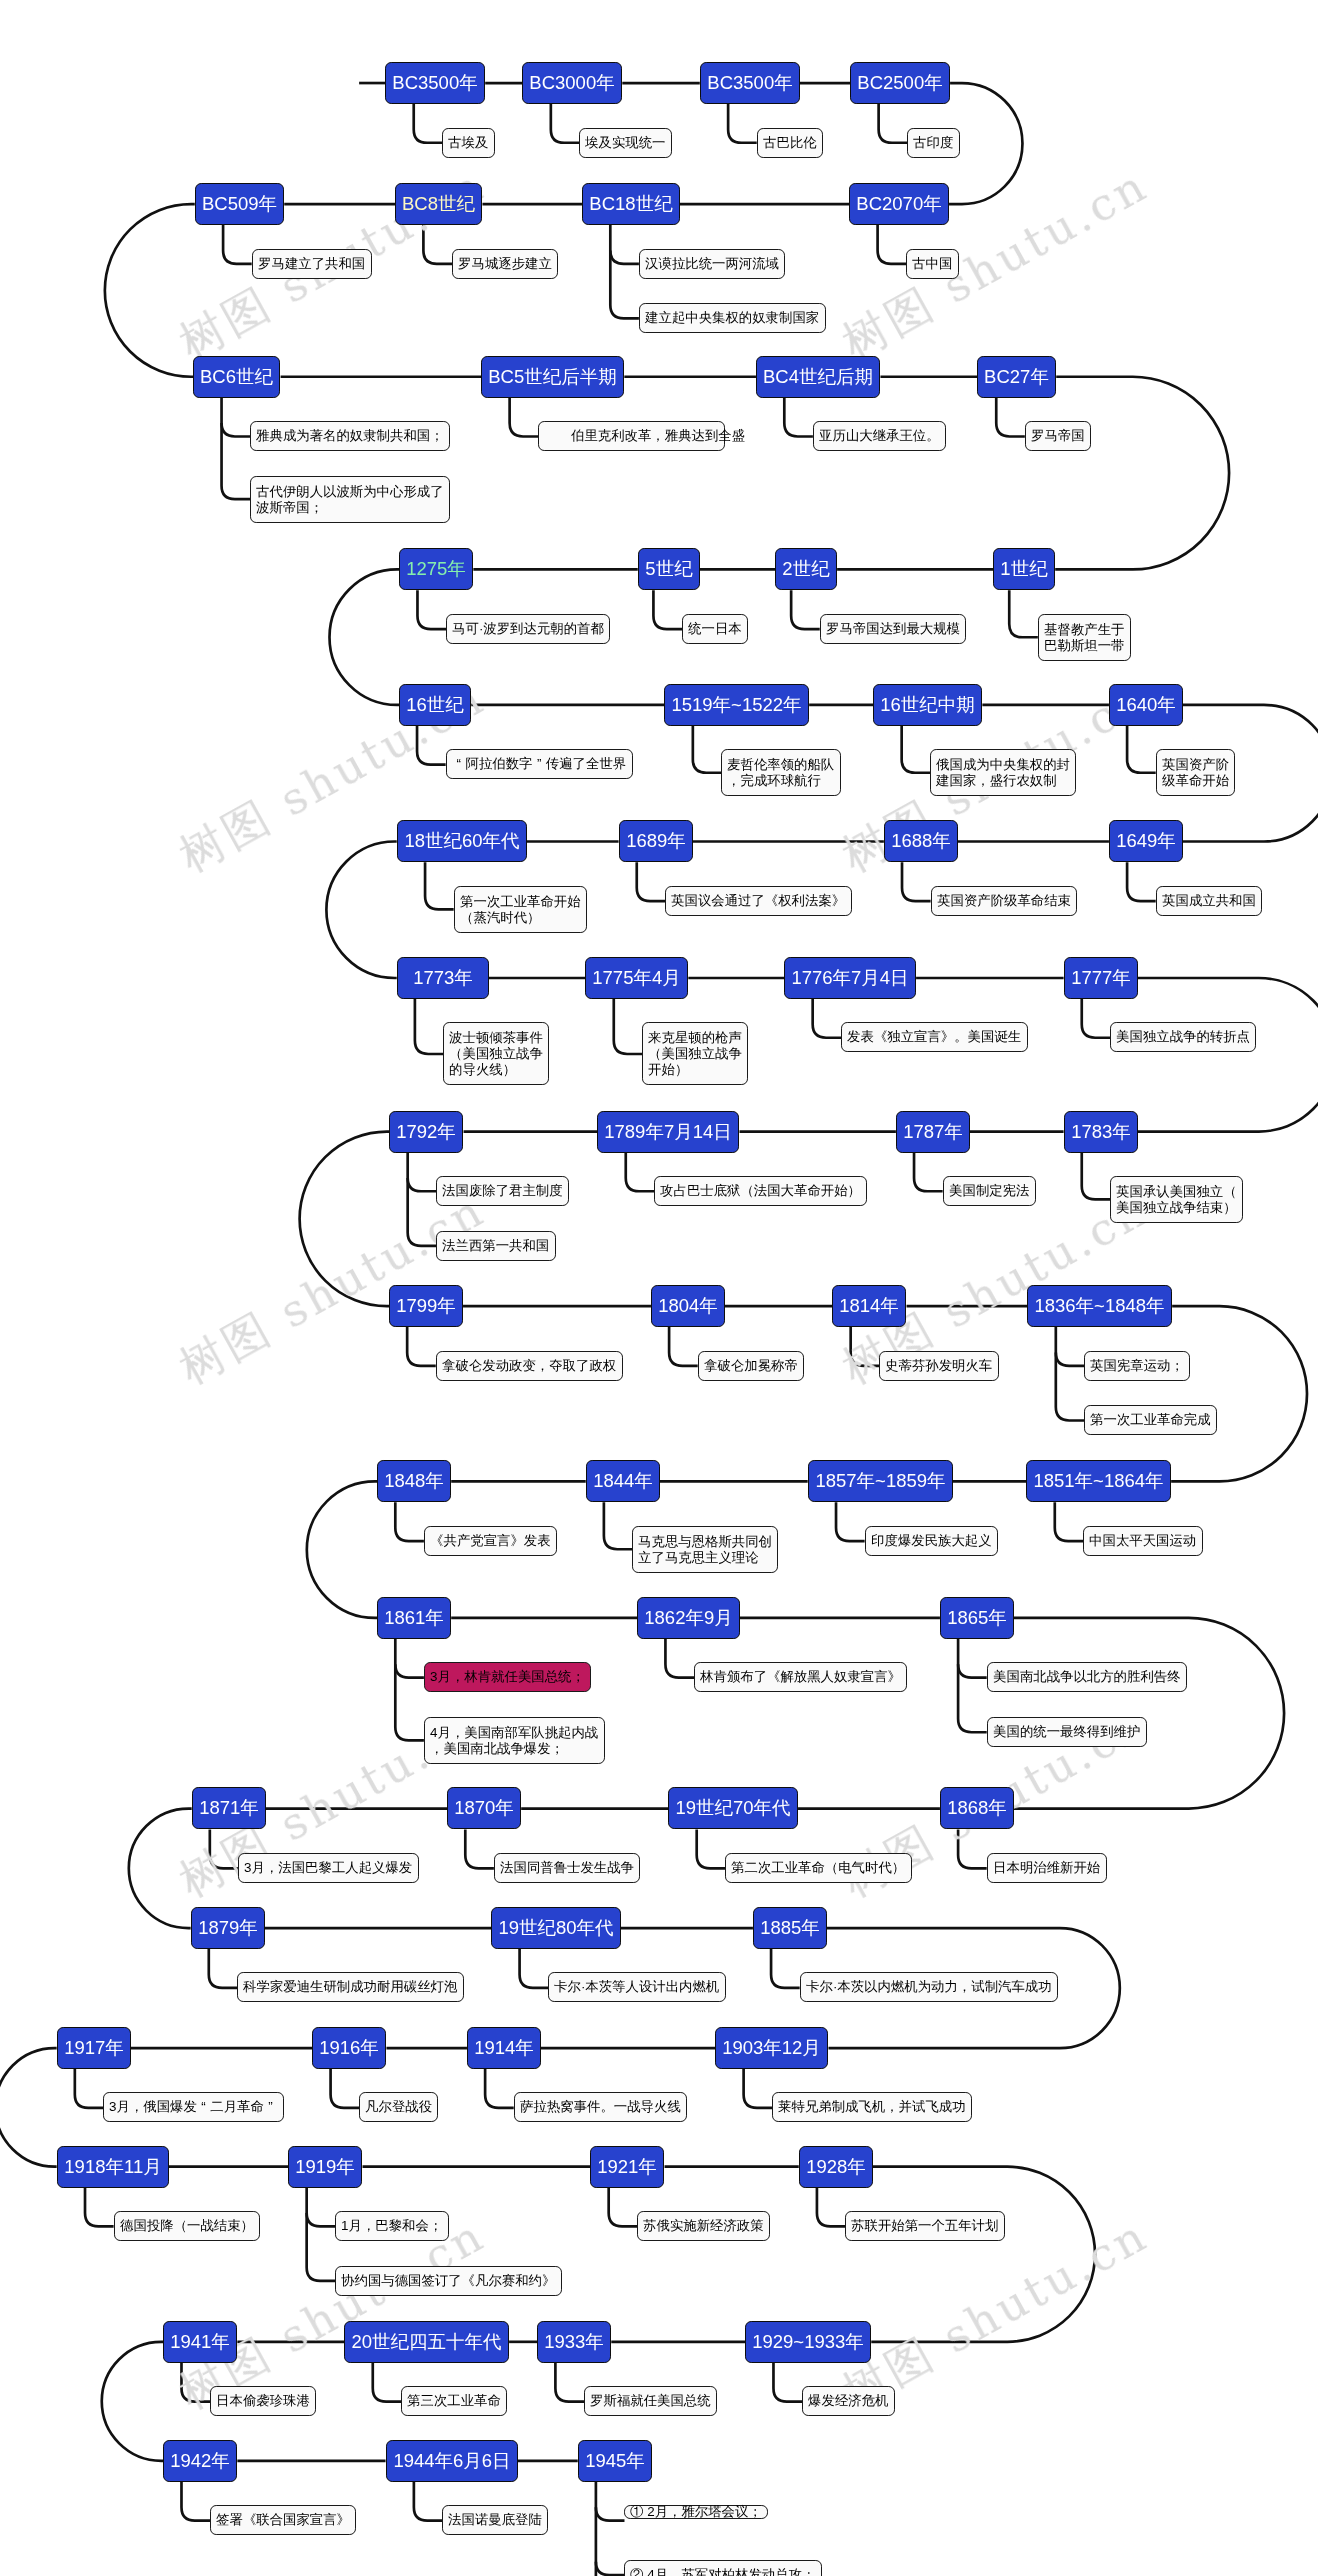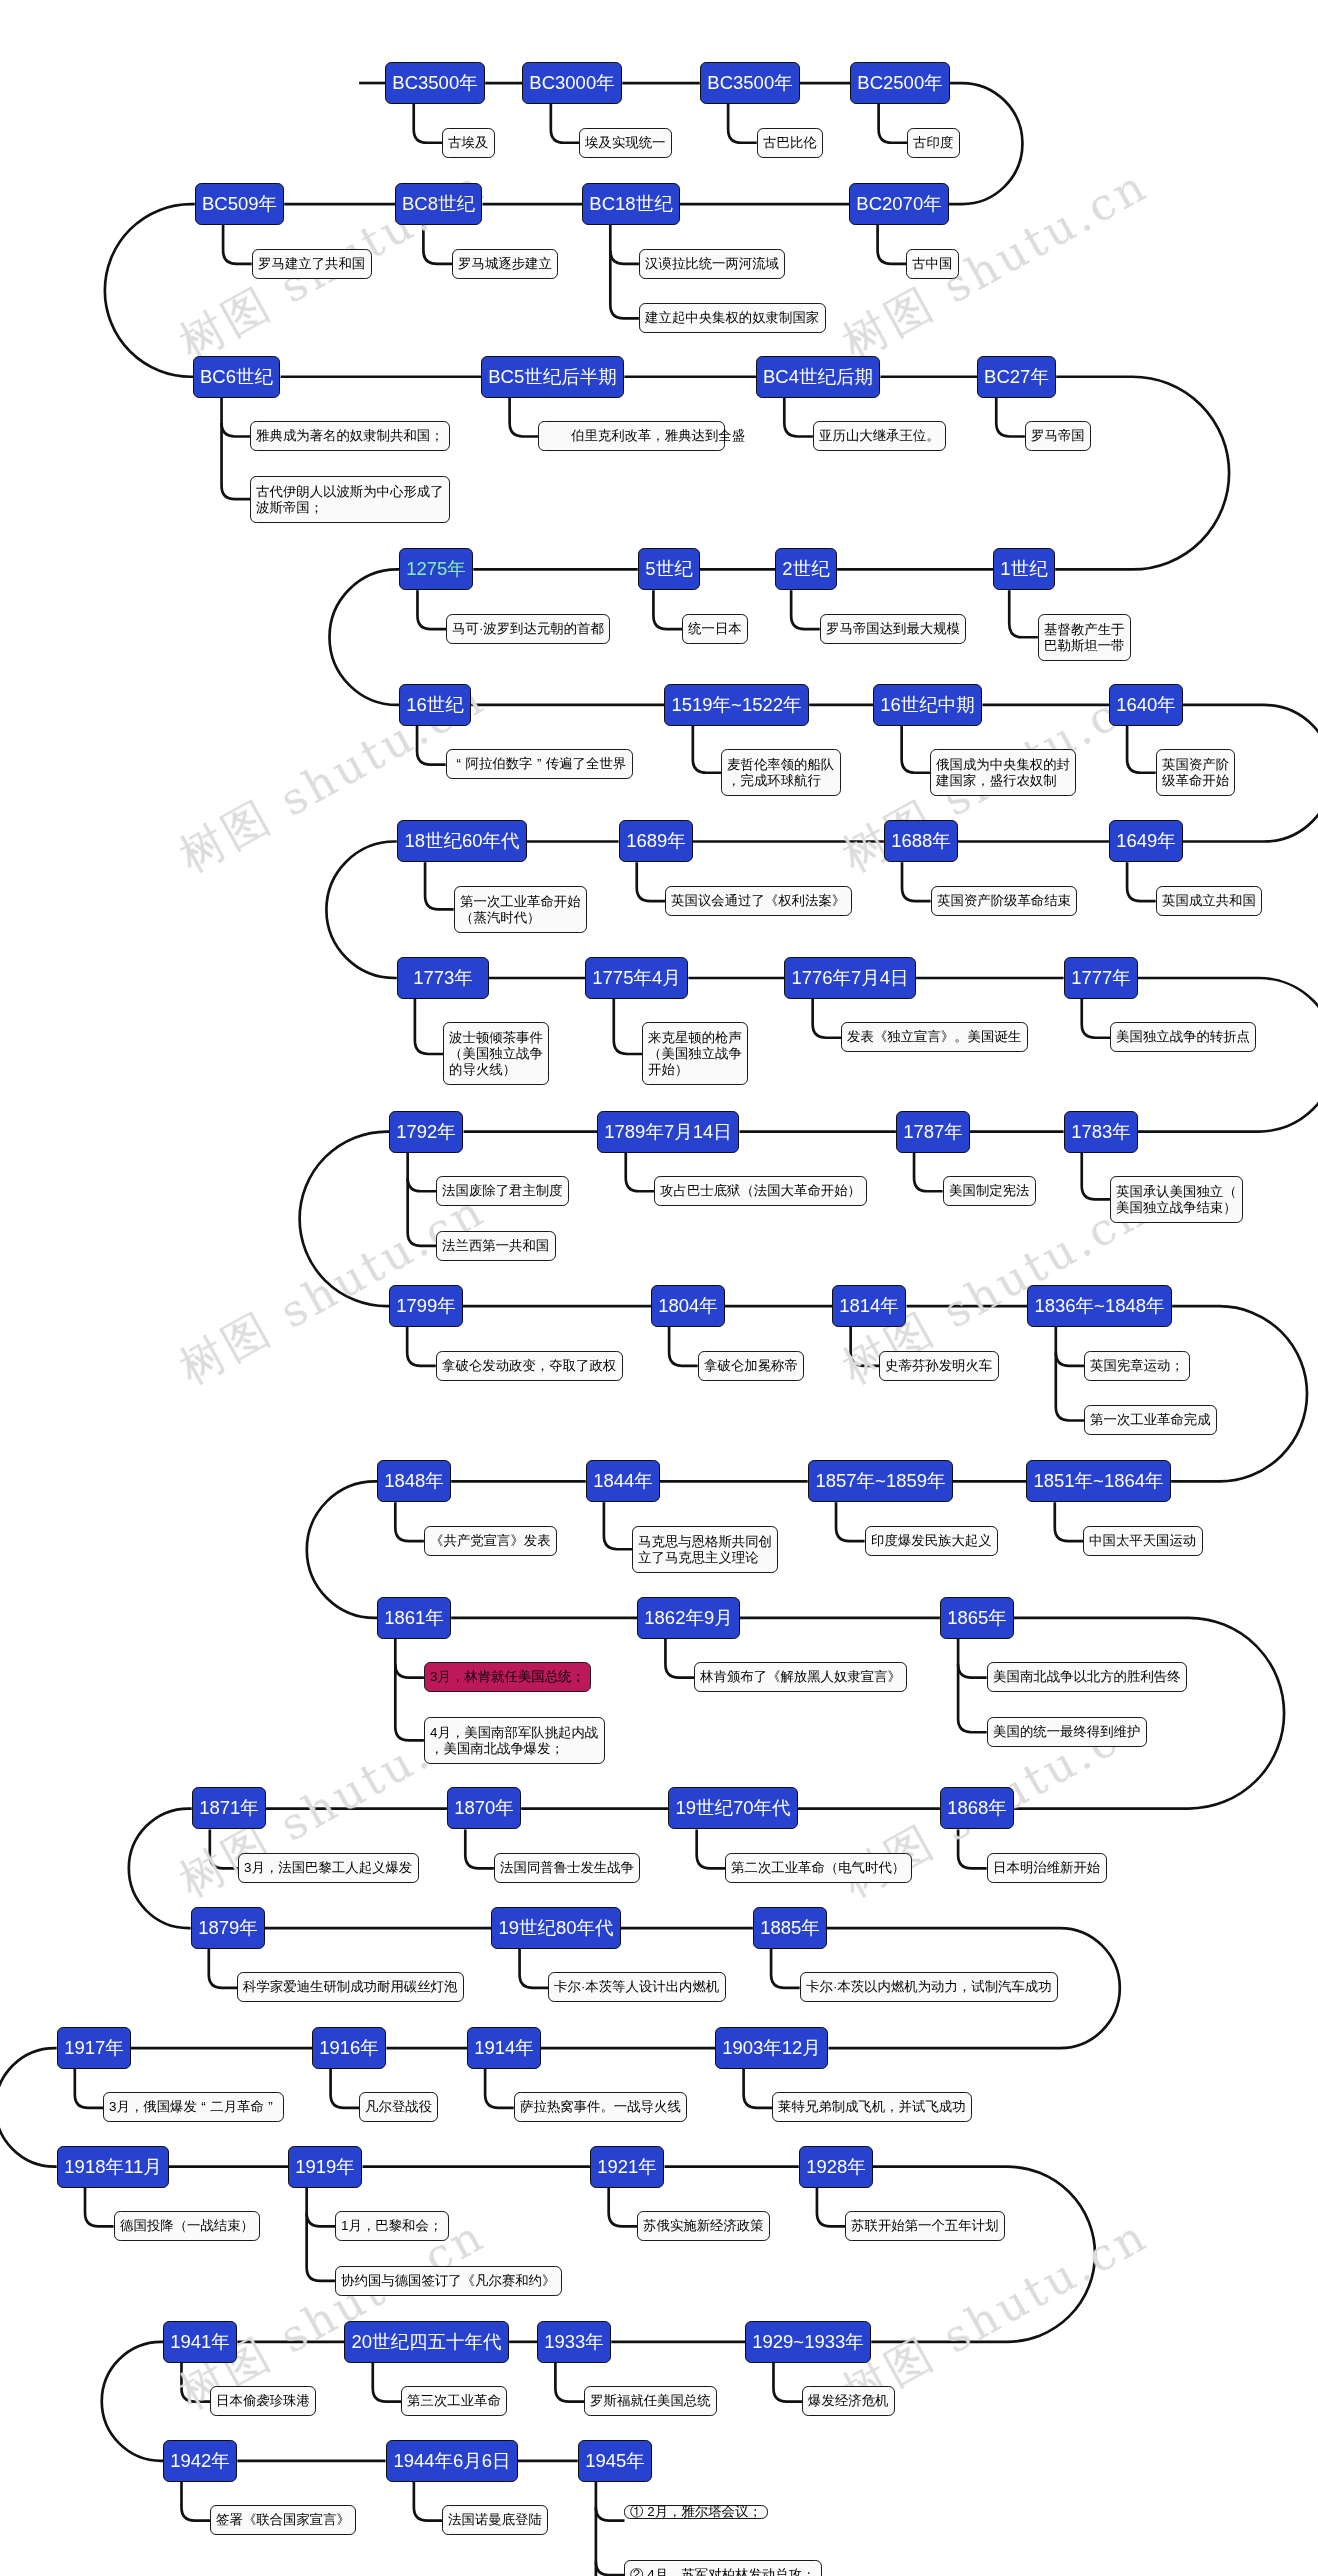--- a/index.html
+++ b/index.html
@@ -435,21 +435,21 @@
       <span>1933年</span>
     </div>
     <div class="child" style="left: 584px; top: 2386px; width: 133px; height: 30px; background: rgb(250, 250, 250); border-color: rgb(26, 26, 26);"><span>罗斯福就任美国总统</span></div>
     <div class="node" style="left: 745px; top: 2321px; width: 126px; background: rgb(39, 66, 206); color: rgb(255, 255, 255);">
       <span>1929~1933年</span>
     </div>
     <div class="child" style="left: 802px; top: 2386px; width: 93px; height: 30px; background: rgb(250, 250, 250); border-color: rgb(26, 26, 26);"><span>爆发经济危机</span></div>
     <div class="node" style="left: 163px; top: 2440px; width: 74px; background: rgb(39, 66, 206); color: rgb(255, 255, 255);">
       <span>1942年</span>
     </div>
-    <div class="child" style="left: 210px; top: 2505px; width: 146px; height: 30px; background: rgb(250, 250, 250); border-color: rgb(26, 26, 26); border-radius: 6px;"><span>签署《联合国家宣言》</span></div>
+    <div class="child" style="left: 210px; top: 2505px; width: 146px; height: 30px; background: rgb(250, 250, 250); border-color: rgb(26, 26, 26);"><span>签署《联合国家宣言》</span></div>
     <div class="node" style="left: 386px; top: 2440px; width: 132px; background: rgb(39, 66, 206); color: rgb(255, 255, 255);">
       <span>1944年6月6日</span>
     </div>
     <div class="child" style="left: 442px; top: 2505px; width: 106px; height: 30px; background: rgb(250, 250, 250); border-color: rgb(26, 26, 26);"><span>法国诺曼底登陆</span></div>
     <div class="node" style="left: 578px; top: 2440px; width: 74px; background: rgb(39, 66, 206); color: rgb(255, 255, 255);">
       <span>1945年</span>
     </div>
     <div class="child" style="left: 624px; top: 2505px; width: 144px; height: 14px; background: rgb(250, 250, 250); border-color: rgb(26, 26, 26);"><span>① 2月，雅尔塔会议；</span></div>
     <div class="child" style="left: 624px; top: 2560px; width: 198px; height: 30px; background: rgb(250, 250, 250); border-color: rgb(26, 26, 26);"><span>② 4月，苏军对柏林发动总攻；</span></div>
     <div class="wm" style="left: 194px; top: 321px;">

